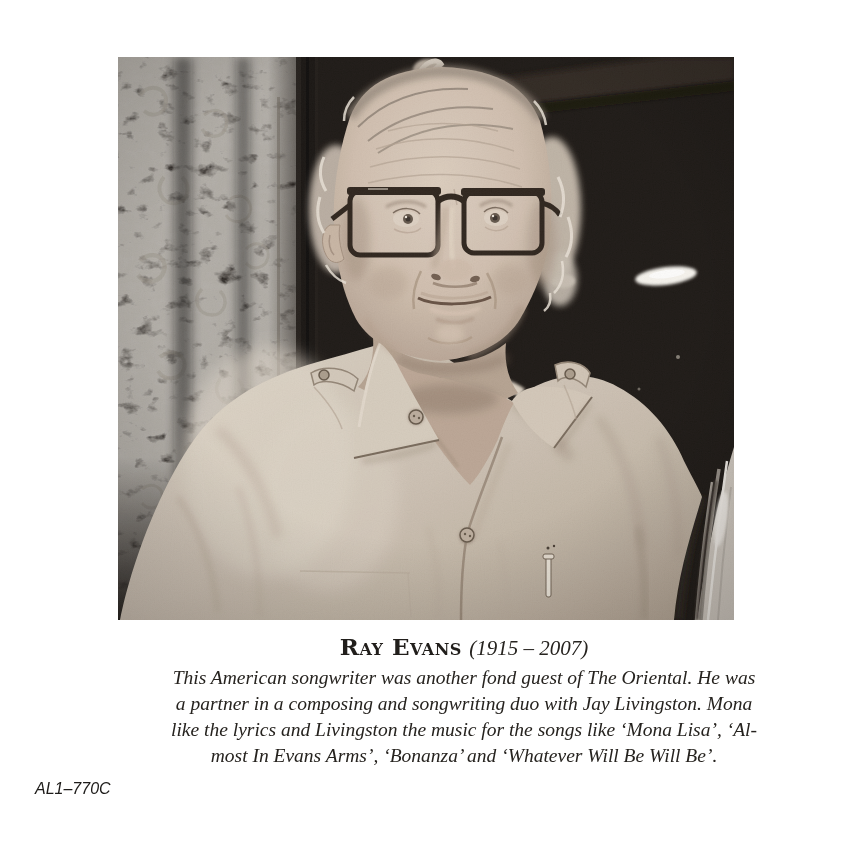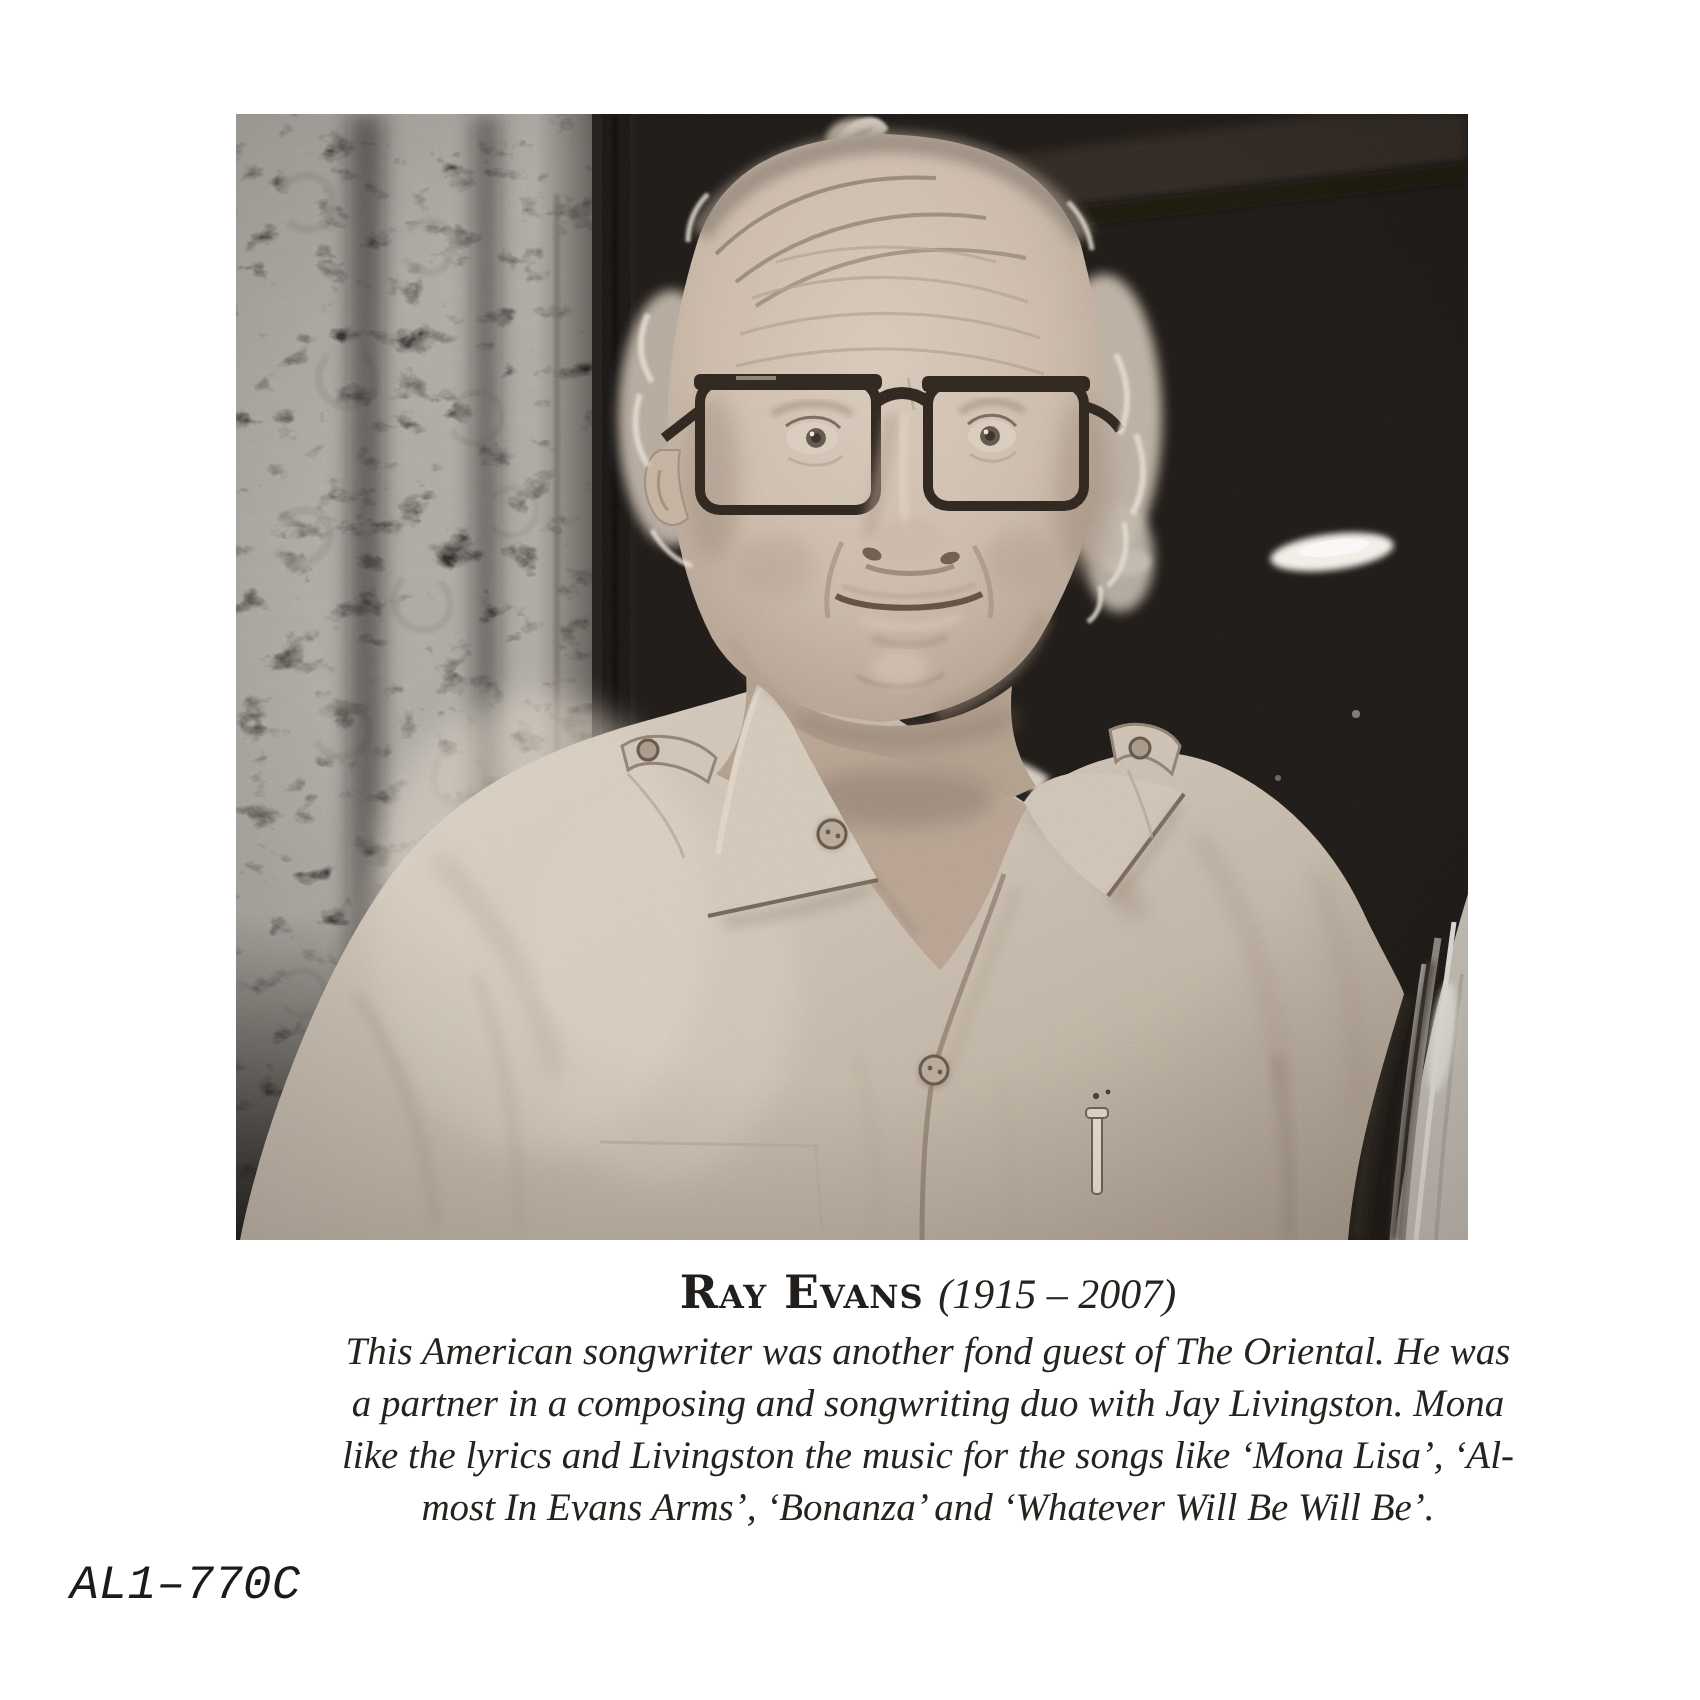--- a/index.html
+++ b/index.html
@@ -24,22 +24,22 @@
   .caption-dates {
     font-style:italic; font-weight:normal; font-size:21px;
     font-family:"Liberation Serif", serif; color:#26231f;
   }
   .caption-body {
     margin-top:3px; font-style:italic; font-size:19.5px; line-height:26px;
     font-family:"Liberation Serif", serif; color:#26231f;
   }
   .caption-line { white-space:nowrap; }
   .archive-code {
-    position:absolute; left:35px; top:780px; font-style:italic; font-size:24px;
-    font-family:Liberation Mono, monospace; color:#1d1b19;
+    position:absolute; left:35px; top:780px; font-style:italic; font-size:16px;
+    font-family:Liberation Sans, sans-serif; color:#1d1b19;
   }
 </style>
 </head>
 <body>
 
 <div class="page">
 
   <div class="photo-figure">
     <svg viewBox="0 0 616 563" xmlns="http://www.w3.org/2000/svg" role="img" aria-label="Black-and-white photograph of songwriter Ray Evans smiling, balding with wispy white hair, wearing large dark-rimmed glasses and a light safari-style shirt with epaulettes and a pen in the pocket, standing before a dark ornate curtain with light reflections behind him">
       <defs>

